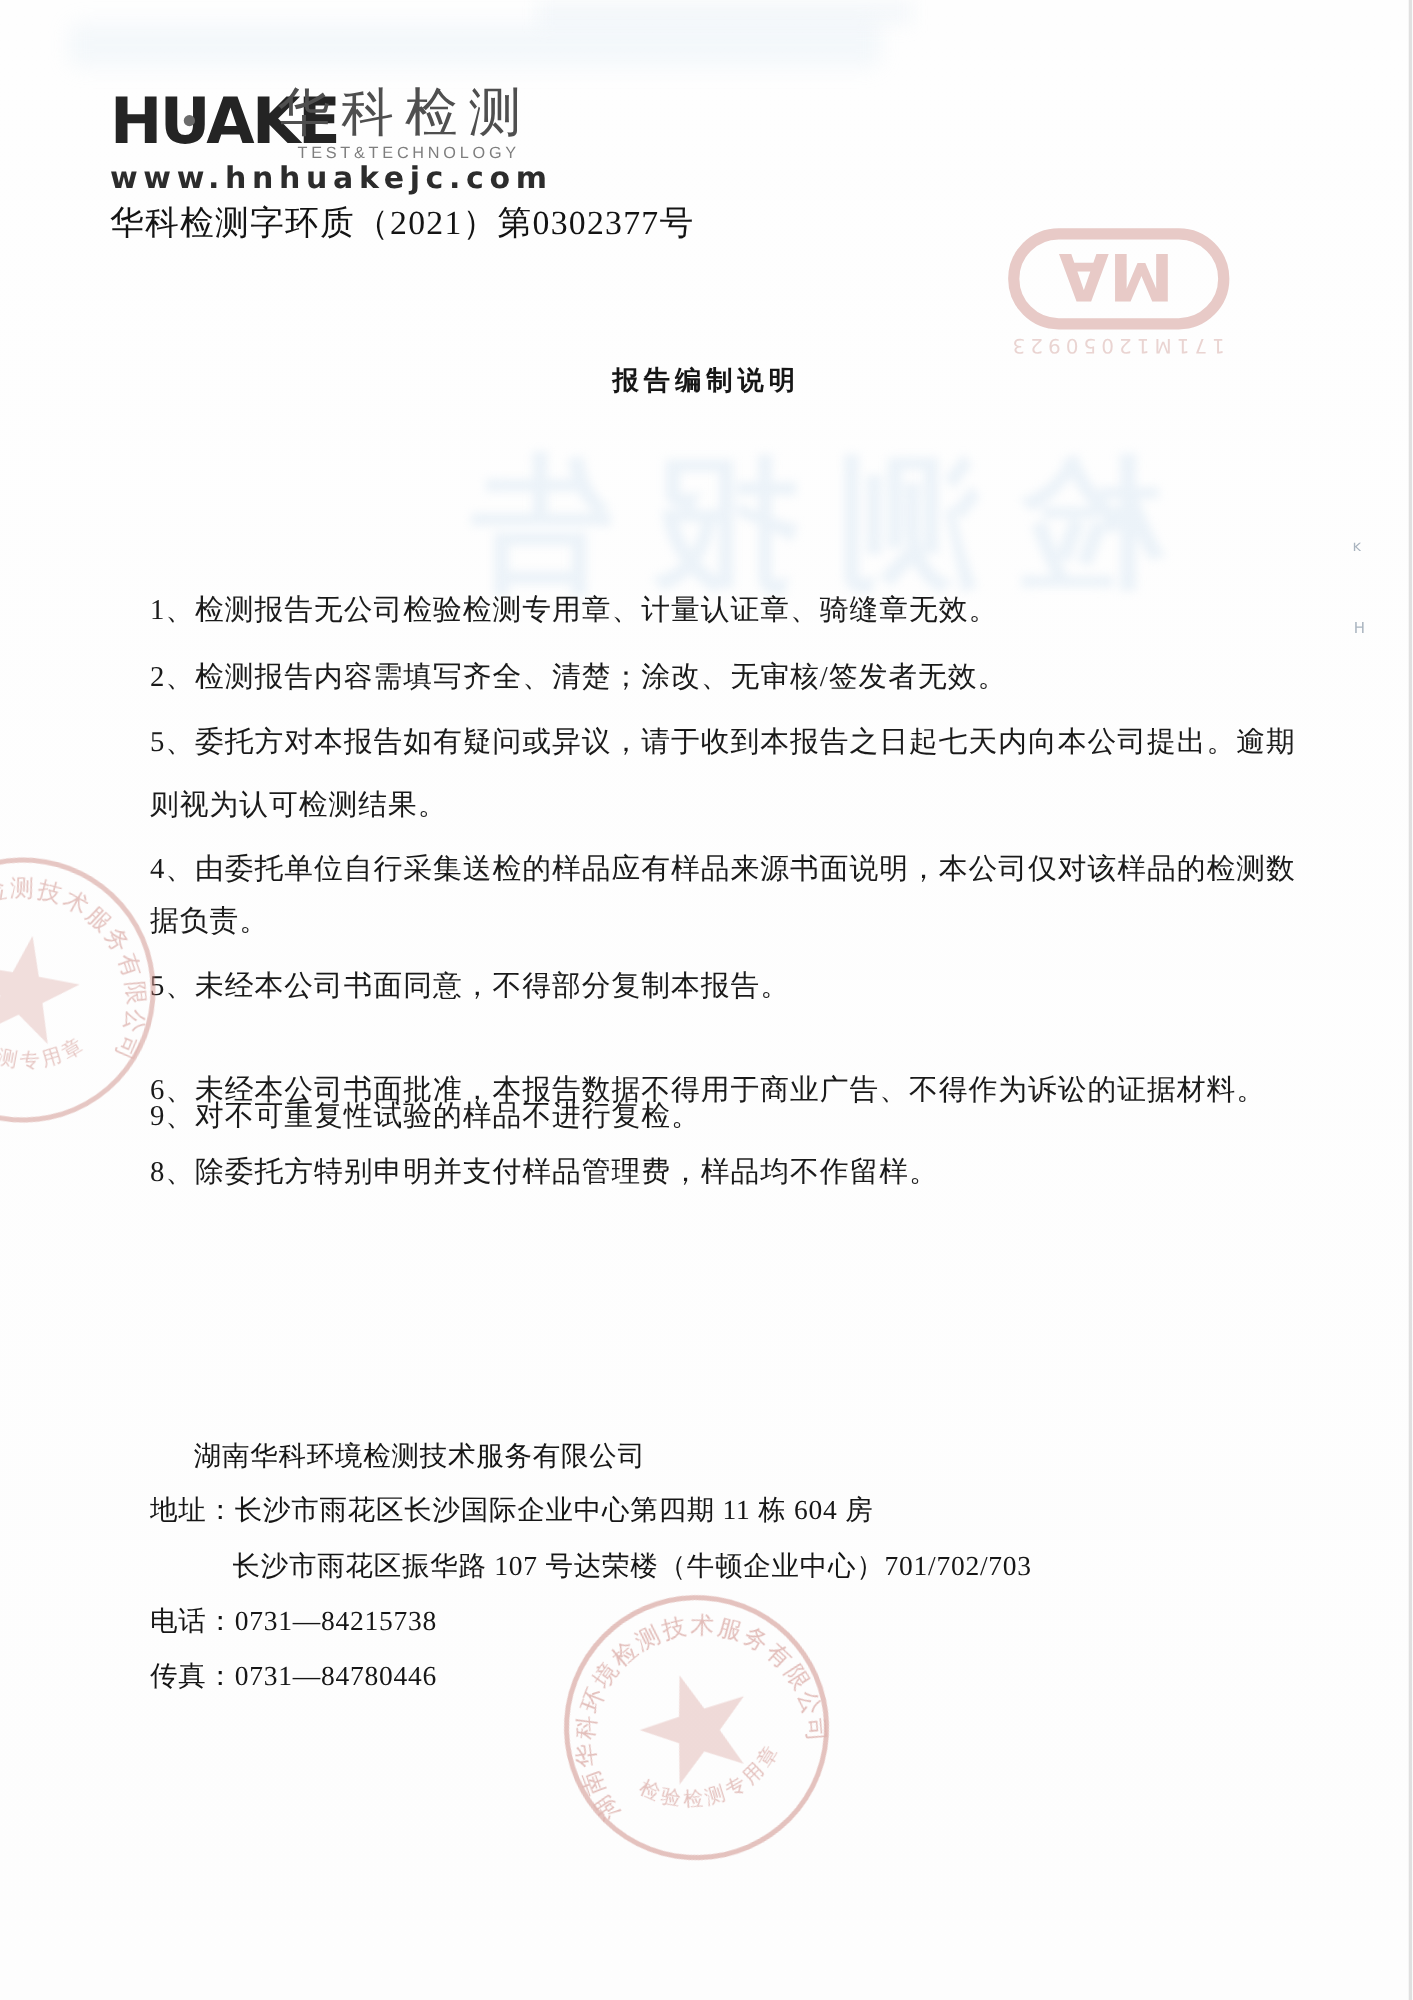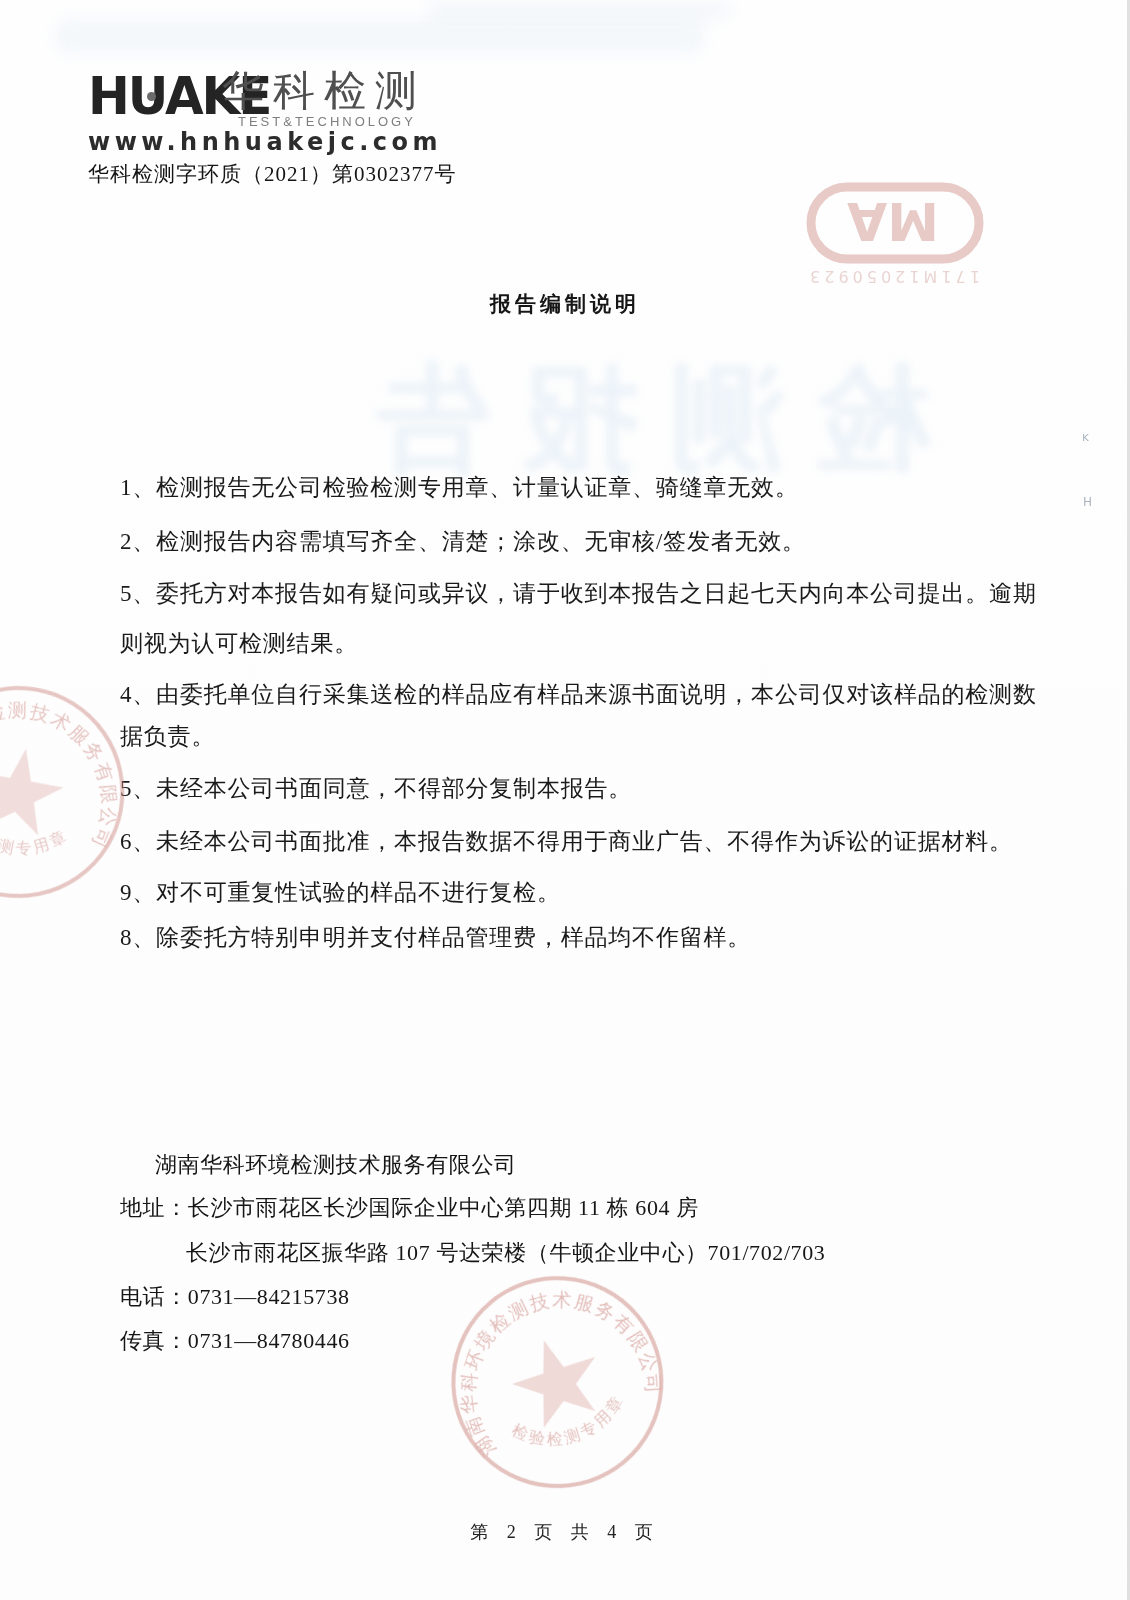--- a/index.html
+++ b/index.html
@@ -38,21 +38,21 @@
     font-family:"Liberation Sans","DejaVu Sans",sans-serif;
     font-size:13px;color:#7e7e7e;letter-spacing:3px;
   }
   .website{
     position:absolute;left:88px;top:128px;
     font-family:"DejaVu Sans","Liberation Sans",sans-serif;
     font-weight:700;font-size:24px;color:#2c2c2c;letter-spacing:4.5px;
   }
   .doc-no{
     position:absolute;left:88px;top:160px;
-    font-size:21px;color:#141414;letter-spacing:1px;
+    font-size:27px;color:#141414;letter-spacing:1px;
   }
   
   .cma{
     position:absolute;left:793px;top:168px;width:200px;height:118px;
     transform:rotate(180deg);
     opacity:.5;filter:blur(.6px);
     text-align:center;
   }
   .cma-number{
     font-family:"DejaVu Sans","Liberation Sans",sans-serif;
@@ -144,21 +144,21 @@
 
   <div class="watermark">检测报告</div>
 
   <div class="note-line" style="top:473px">1、检测报告无公司检验检测专用章、计量认证章、骑缝章无效。</div>
   <div class="note-line" style="top:527px">2、检测报告内容需填写齐全、清楚；涂改、无审核/签发者无效。</div>
   <div class="note-line" style="top:579px">5、委托方对本报告如有疑问或异议，请于收到本报告之日起七天内向本公司提出。逾期</div>
   <div class="note-line" style="top:629px">则视为认可检测结果。</div>
   <div class="note-line" style="top:680px">4、由委托单位自行采集送检的样品应有样品来源书面说明，本公司仅对该样品的检测数</div>
   <div class="note-line" style="top:722px">据负责。</div>
   <div class="note-line" style="top:774px">5、未经本公司书面同意，不得部分复制本报告。</div>
-  <div class="note-line" style="top:827px">6、未经本公司书面批准，本报告数据不得用于商业广告、不得作为诉讼的证据材料。</div>
+  <div class="note-line" style="top:857px">6、未经本公司书面批准，本报告数据不得用于商业广告、不得作为诉讼的证据材料。</div>
   <div class="note-line" style="top:878px">9、对不可重复性试验的样品不进行复检。</div>
   <div class="note-line" style="top:923px">8、除委托方特别申明并支付样品管理费，样品均不作留样。</div>
 
   <div class="seal seal-left">
     <svg width="240" height="240" viewBox="0 0 240 240">
       <defs>
         <path id="ring-left" d="M 48 178 A 86 86 0 1 1 192 178"></path>
         <path id="inner-left" d="M 55 148 A 80 80 0 0 0 185 148"></path>
       </defs>
       <circle cx="120" cy="120" r="104" fill="none" stroke="#c4756d" stroke-width="4" opacity="0.8"></circle>
@@ -188,19 +188,18 @@
       <polygon transform="translate(120,122)" points="0,-46 10.6,-14.6 43.8,-14.2 17.1,5.6 27,37.2 0,18 -27,37.2 -17.1,5.6 -43.8,-14.2 -10.6,-14.6" fill="#cf8a83" opacity="0.55"></polygon>
       <text font-size="19" fill="#c4756d" letter-spacing="2" opacity="0.85">
         <textPath href="#ring-bottom" startOffset="14">湖南华科环境检测技术服务有限公司</textPath>
       </text>
       <text font-size="16" fill="#c4756d" letter-spacing="3" opacity="0.8">
         <textPath href="#inner-bottom" startOffset="8">检验检测专用章</textPath>
       </text>
     </svg>
   </div>
 
-  <div class="page-footer">第 2 页 共 4 页</div>
 
   <div class="edge-line"></div>
   <div class="speck speck-1">ĸ</div>
   <div class="speck speck-2">H</div>
 
 </div>
 
 </body></html>

